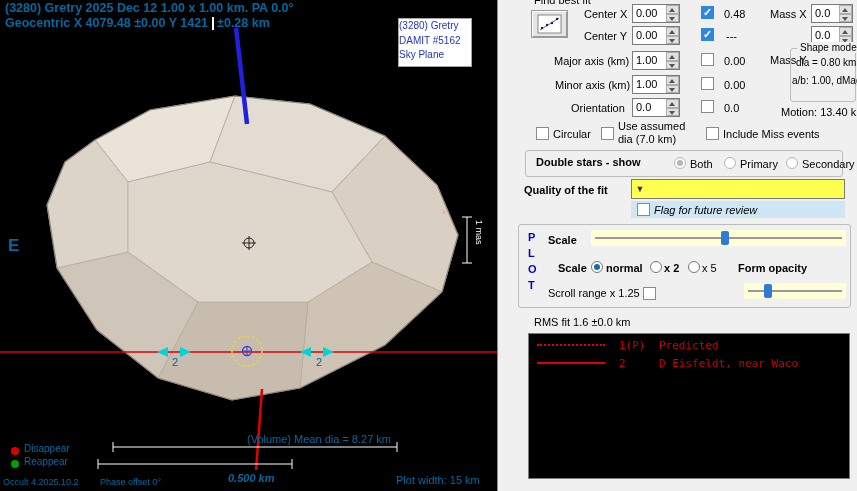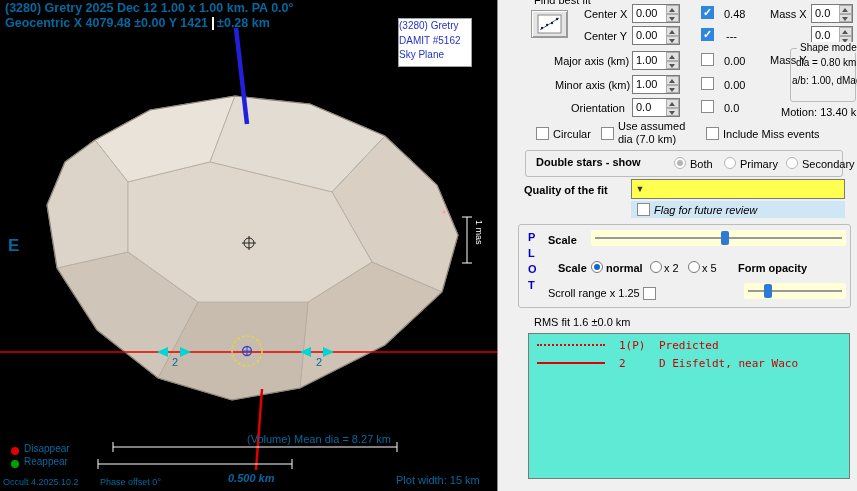--- a/index.html
+++ b/index.html
@@ -59,21 +59,21 @@
 
   .flagstrip { position:absolute; left:133px; top:201px; width:214px; height:17px; background:#cfe6f5; }
 
   .slider-strip { position:absolute; background:#ffffd8; border-radius:2px; height:16px; }
   .slider-track { position:absolute; left:4px; right:4px; top:7px; height:2px; background:#ddd; border:1px solid #999; }
   .slider-thumb { position:absolute; top:1px; width:8px; height:14px; background:#2e7bd6; border-radius:2px; }
 
   .btn3d { position:absolute; background:#e5e5e5; border:1px solid #999;
            box-shadow: inset 1px 1px 0 #fff, inset -1px -1px 0 #9a9a9a; }
 
-  .listbox { position:absolute; left:30px; top:333px; width:322px; height:146px; background:#5eead4;
+  .listbox { position:absolute; left:30px; top:333px; width:322px; height:146px; background:#000000;
              border:1px solid #7a7a7a; font-family:"DejaVu Sans Mono", monospace; font-size:11px; color:#cc0000; }
   .obs-row { display:flex; align-items:center; height:14px; margin-top:4px; padding-left:8px; }
   .obs-line { width:68px; margin-right:14px; }
   .obs-line.dotted { border-top:2px dotted #e00000; }
   .obs-line.solid { border-top:2px solid #e00000; }
   .obs-num { width:40px; }
 </style>
 </head>
 <body>
 
@@ -296,21 +296,21 @@
     <div class="lbl navy" style="left:50px;top:234px;">Scale</div>
     <div class="slider-strip" style="left:93px;top:230px;width:255px;">
       <div class="slider-track"></div>
       <div class="slider-thumb" style="left:130px;"></div>
     </div>
 
     <div class="lbl navy" style="left:60px;top:262px;">Scale</div>
     <div class="radio sel" style="left:93px;top:261px;"></div>
     <div class="lbl navy" style="left:108px;top:262px;">normal</div>
     <div class="radio" style="left:152px;top:261px;"></div>
-    <div class="lbl navy" style="left:166px;top:262px;font-weight:normal;">x 2</div>
+    <div class="lbl navy" style="left:166px;top:262px;font-weight:bold;">x 2</div>
     <div class="radio" style="left:190px;top:261px;"></div>
     <div class="lbl navy" style="left:204px;top:262px;font-weight:normal;">x 5</div>
     <div class="lbl magenta" style="left:240px;top:262px;">Form opacity</div>
 
     <div class="lbl navy" style="left:50px;top:287px;font-weight:normal;">Scroll range x 1.25</div>
     <div class="cb" style="left:145px;top:287px;"></div>
     <div class="slider-strip" style="left:246px;top:283px;width:102px;">
       <div class="slider-track"></div>
       <div class="slider-thumb" style="left:20px;"></div>
     </div>

